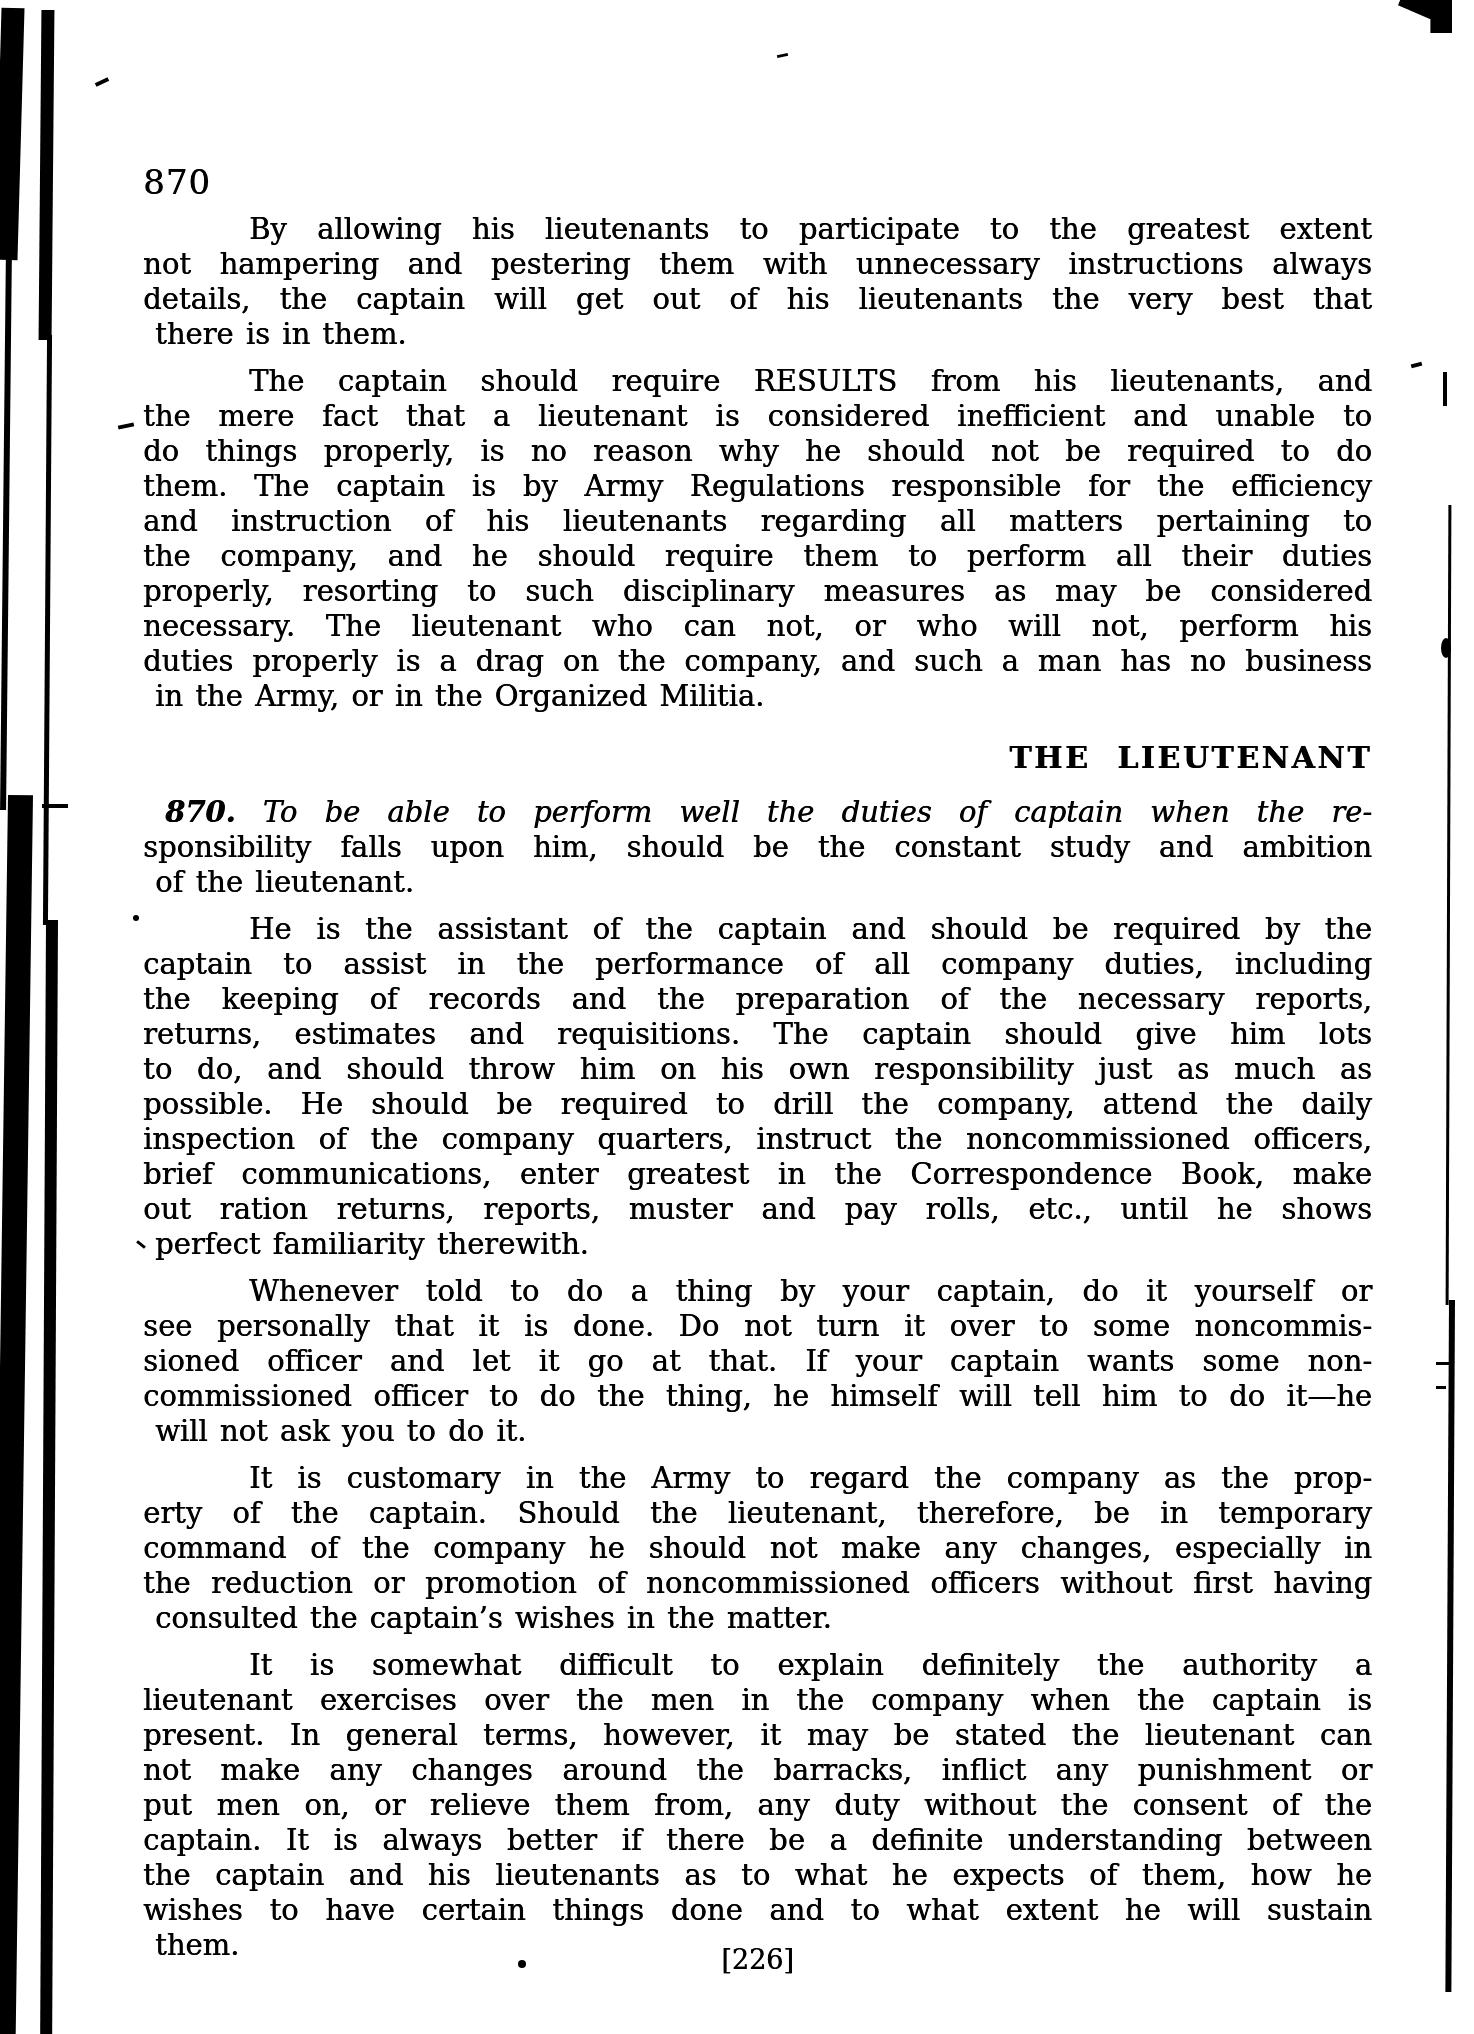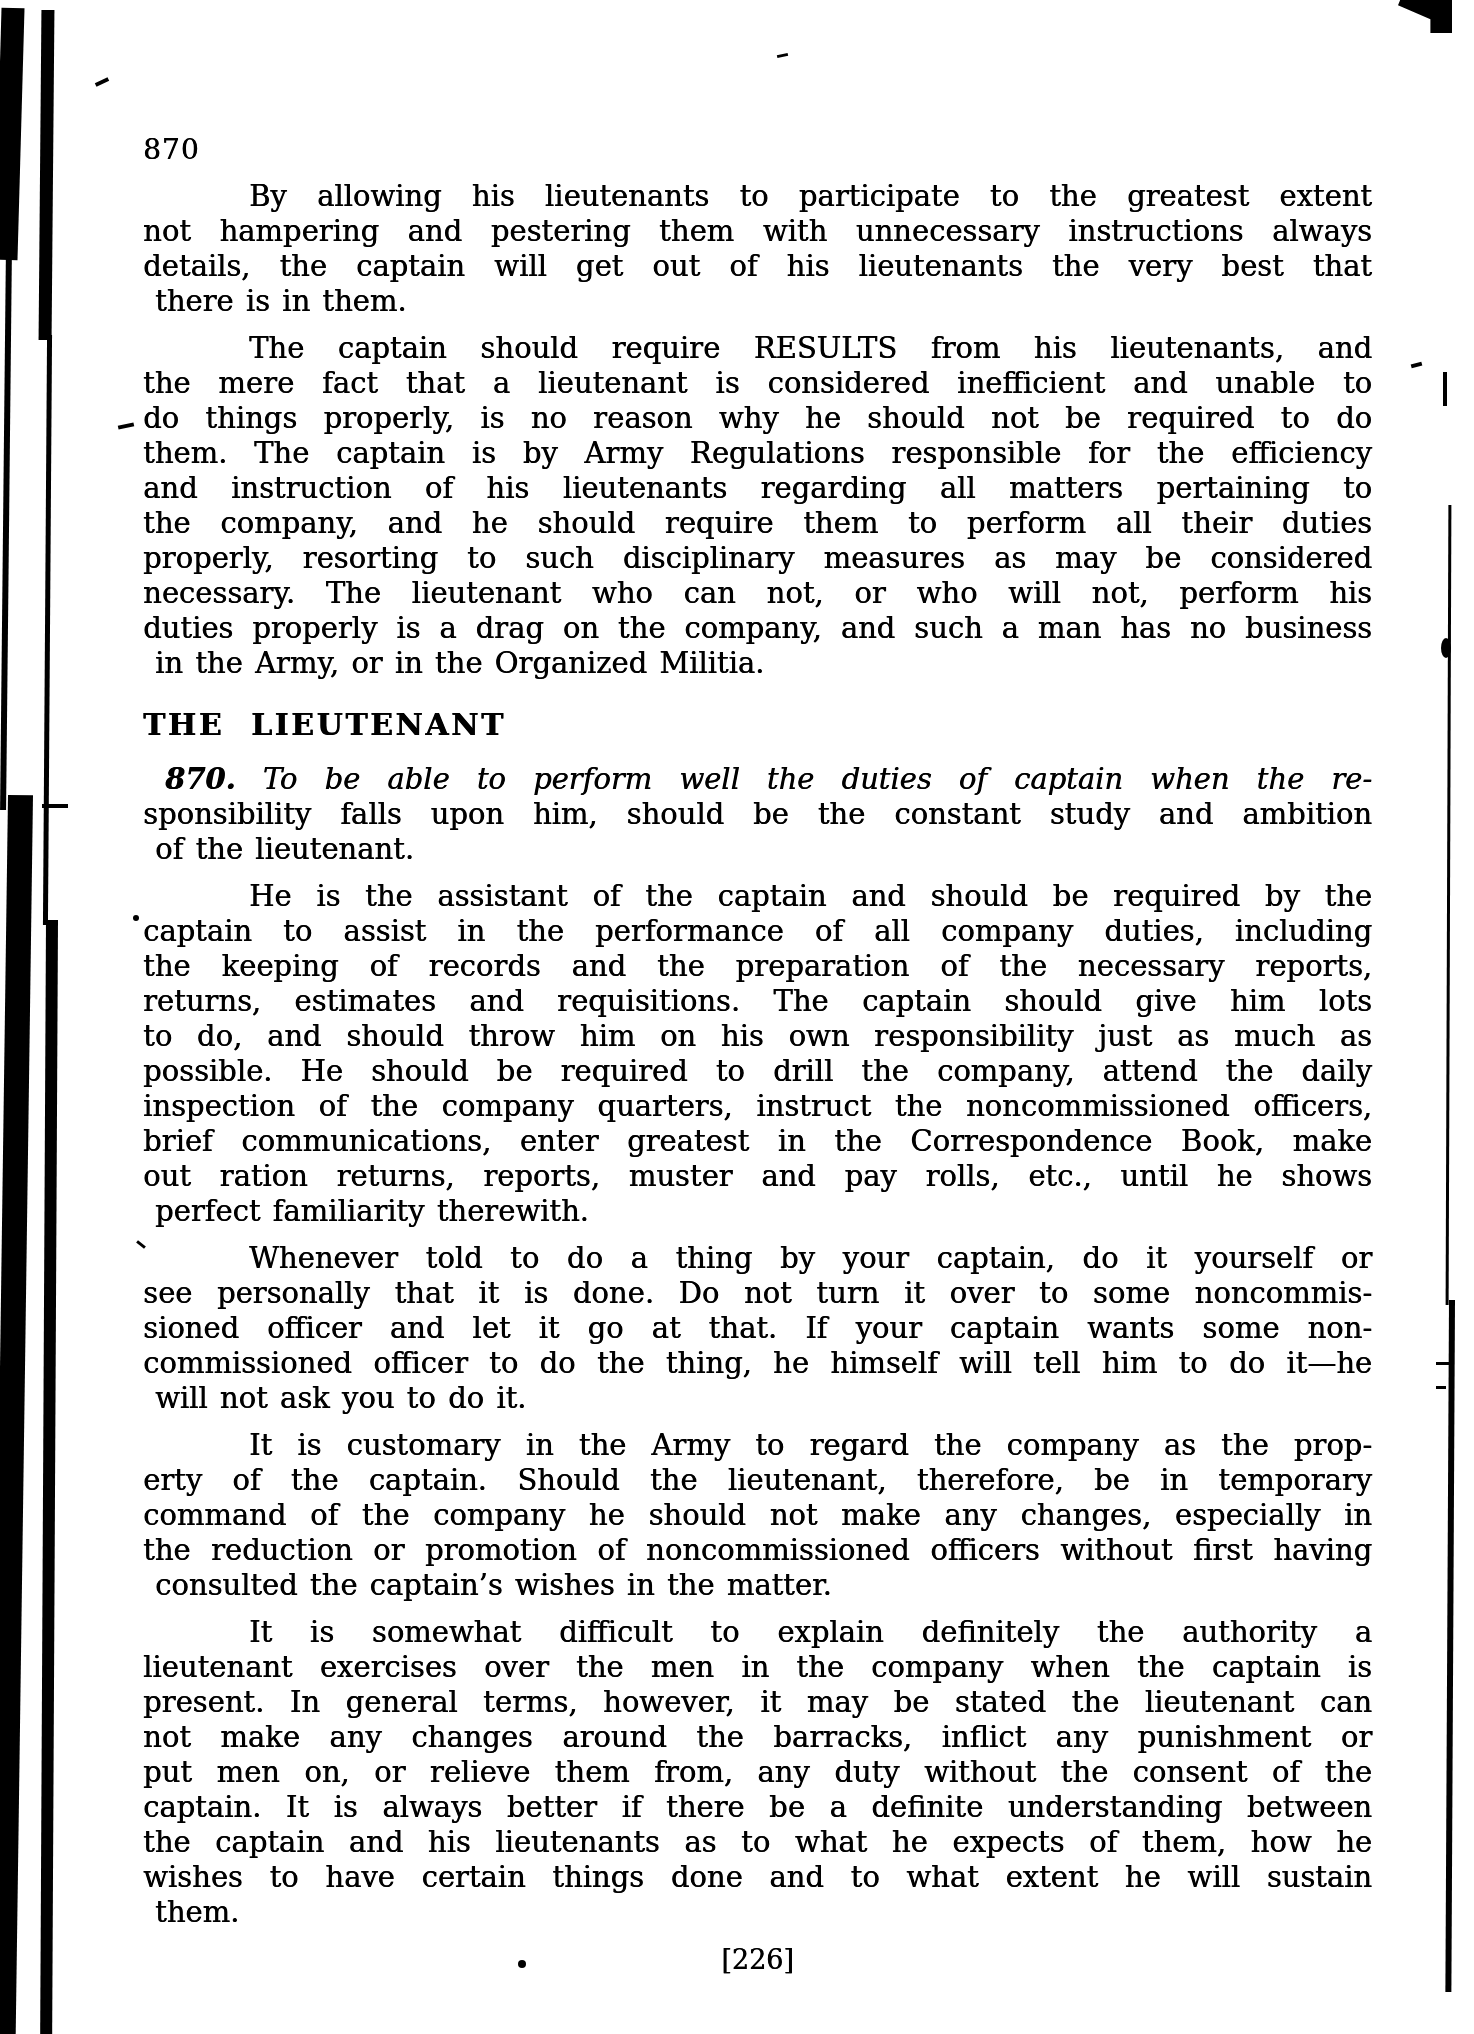--- a/index.html
+++ b/index.html
@@ -1,26 +1,26 @@
 <!DOCTYPE html>
 <html><head>
 <meta charset="utf-8">
 <style>
   html,body{margin:0;padding:0;background:#ffffff;}
   #page{position:relative;width:1474px;height:2034px;background:#ffffff;overflow:hidden;
         font-family:"DejaVu Serif","Liberation Serif",serif;color:#000;}
   #text-block{position:absolute;left:143px;top:132px;width:1229px;
         font-size:29px;line-height:35px;text-shadow:0.5px 0 0 currentColor;}
-  .pagenum{font-size:28px;letter-spacing:1px;margin-bottom:12px;}
+  .pagenum{font-size:34px;letter-spacing:1px;margin-bottom:12px;margin-top:33px;}
   .line{text-align:justify;text-align-last:justify;height:35px;word-spacing:3px;}
   .line.last{text-align-last:left;margin-left:12px;}
   .line.ind-d{padding-left:106px;margin-top:12px;}
   .line.ind-s{padding-left:22px;font-style:italic;}
   .line b{font-weight:bold;}
-  .heading{text-align:left;font-weight:bold;font-size:30px;letter-spacing:2.5px;
+  .heading{text-align:right;font-weight:bold;font-size:30px;letter-spacing:2.5px;
         word-spacing:14px;margin:26px 0 20px 0;height:35px;}
   #footer{position:absolute;left:143px;top:1944px;width:1229px;text-align:center;
         font-size:27px;text-shadow:0.5px 0 0 currentColor;}
   .art{position:absolute;background:#000;}
   
   .a-lo-top{left:-2px;top:8px;width:23px;height:252px;transform:rotate(1.6deg);}
   .a-lo-mid{left:3px;top:250px;width:6px;height:560px;transform:rotate(0.6deg);}
   .a-lo-bot{left:8px;top:795px;width:25px;height:1239px;transform:rotate(0.8deg);transform-origin:top left;}
   
   .a-li-top{left:40px;top:10px;width:13px;height:330px;transform:rotate(0.5deg);}

